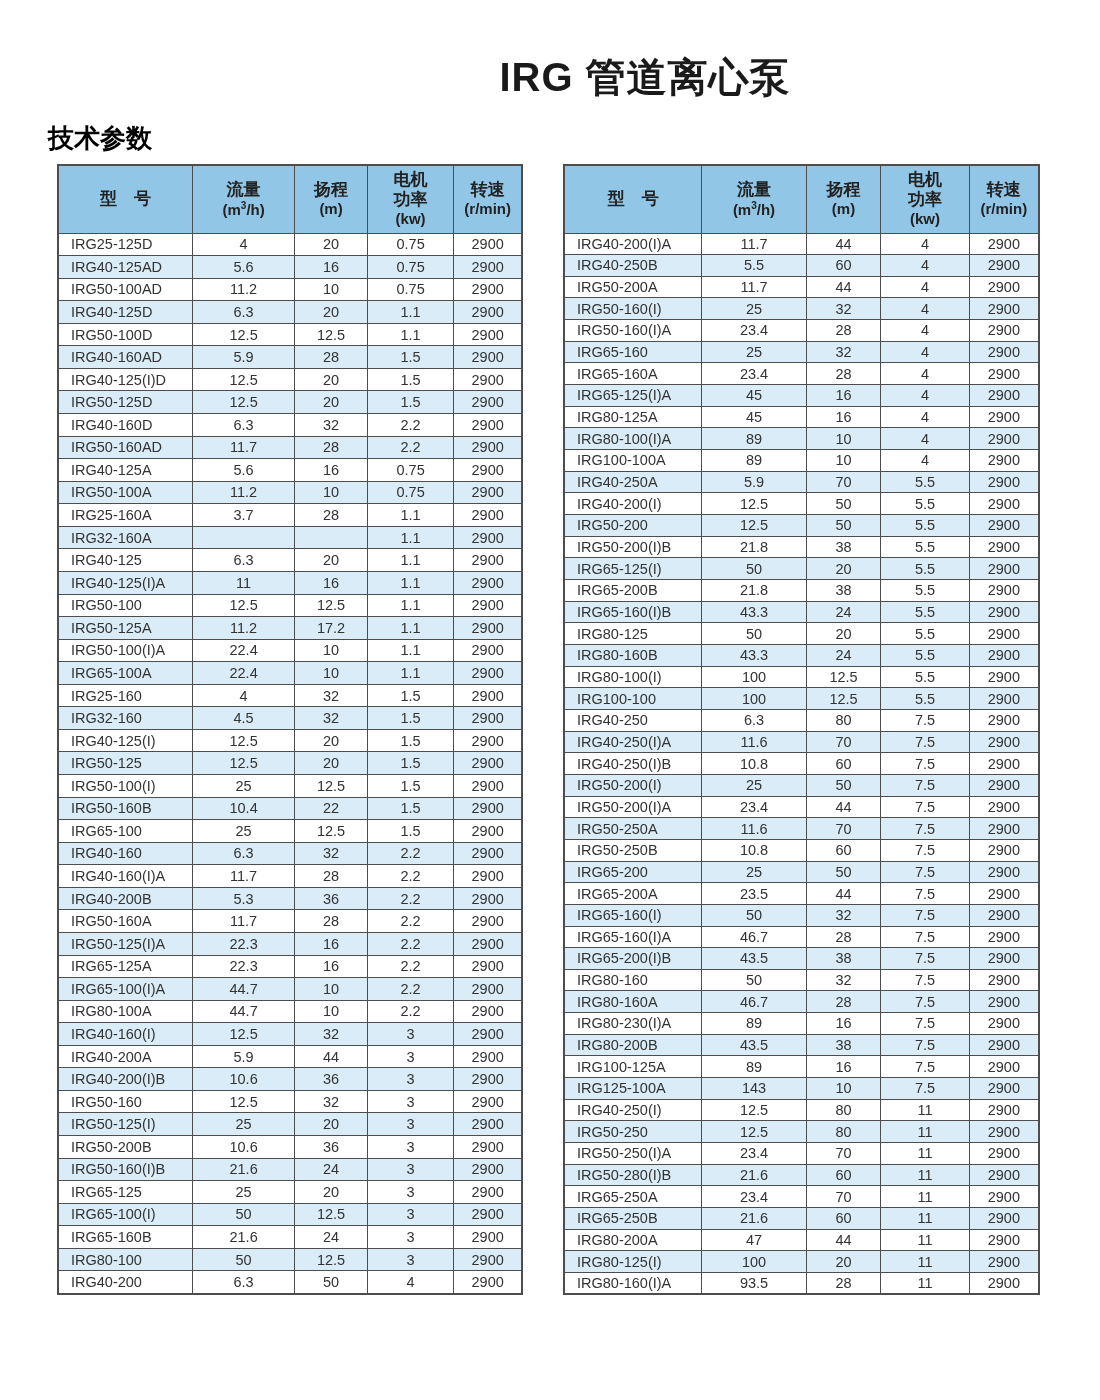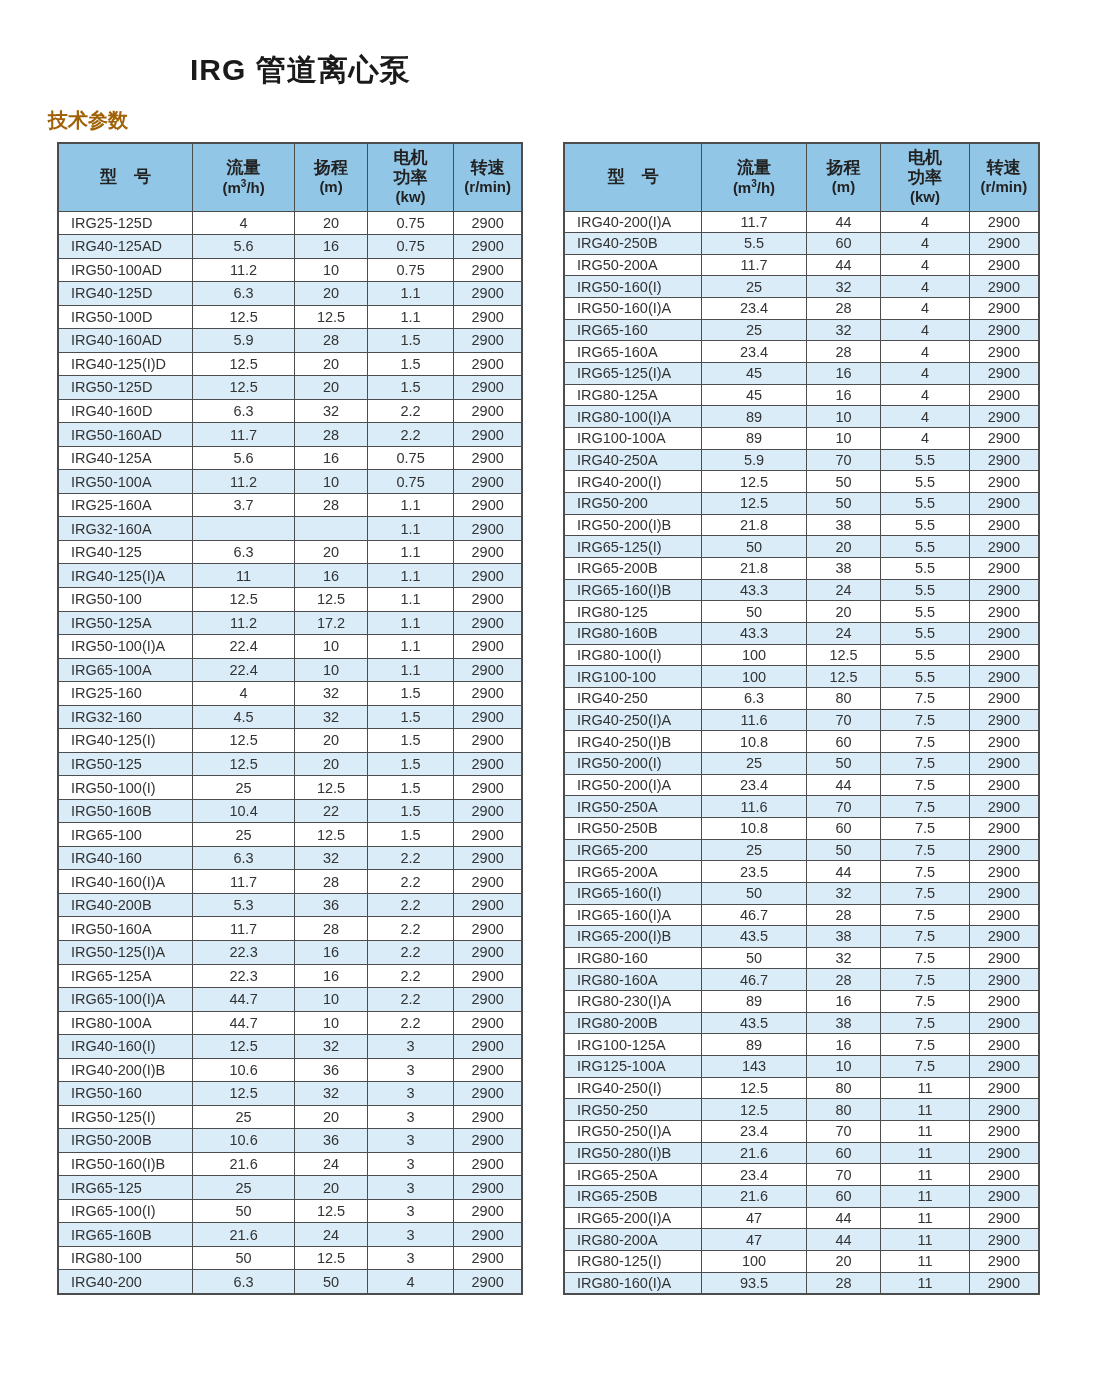--- a/index.html
+++ b/index.html
@@ -12,31 +12,31 @@
   html, body {
     margin: 0; padding: 0;
     width: 1100px; height: 1400px;
     background: #ffffff;
     font-family: "Liberation Sans", sans-serif;
   }
   .page-title {
     margin: 0;
     padding-top: 50px;
     padding-left: 190px;
-    text-align: left;
-    font-size: 30px;
+    text-align: center;
+    font-size: 40px;
     font-weight: bold;
     letter-spacing: 1px;
     color: #1a1a1a;
   }
   .section-heading {
     margin: 16px 16px 8px 48px;
-    font-size: 20px;
+    font-size: 26px;
     font-weight: bold;
-    color: #a16207;
+    color: #000000;
   }
   .tables {
     display: flex;
     margin-left: 57px;
     gap: 40px;
   }
   table {
     border-collapse: collapse;
     table-layout: fixed;
     border: 2px solid var(--border-c);
@@ -365,20 +365,27 @@
             <td>2900</td>
           </tr>
           <tr>
             <td>IRG40-160(I)</td>
             <td>12.5</td>
             <td>32</td>
             <td>3</td>
             <td>2900</td>
           </tr>
           <tr>
+            <td>IRG40-200A</td>
+            <td>5.9</td>
+            <td>44</td>
+            <td>3</td>
+            <td>2900</td>
+          </tr>
+          <tr>
             <td>IRG40-200(I)B</td>
             <td>10.6</td>
             <td>36</td>
             <td>3</td>
             <td>2900</td>
           </tr>
           <tr>
             <td>IRG50-160</td>
             <td>12.5</td>
             <td>32</td>
@@ -793,27 +800,20 @@
             <td>2900</td>
           </tr>
           <tr>
             <td>IRG65-250B</td>
             <td>21.6</td>
             <td>60</td>
             <td>11</td>
             <td>2900</td>
           </tr>
           <tr>
-            <td>IRG65-200(I)A</td>
-            <td>47</td>
-            <td>44</td>
-            <td>11</td>
-            <td>2900</td>
-          </tr>
-          <tr>
             <td>IRG80-200A</td>
             <td>47</td>
             <td>44</td>
             <td>11</td>
             <td>2900</td>
           </tr>
           <tr>
             <td>IRG80-125(I)</td>
             <td>100</td>
             <td>20</td>

